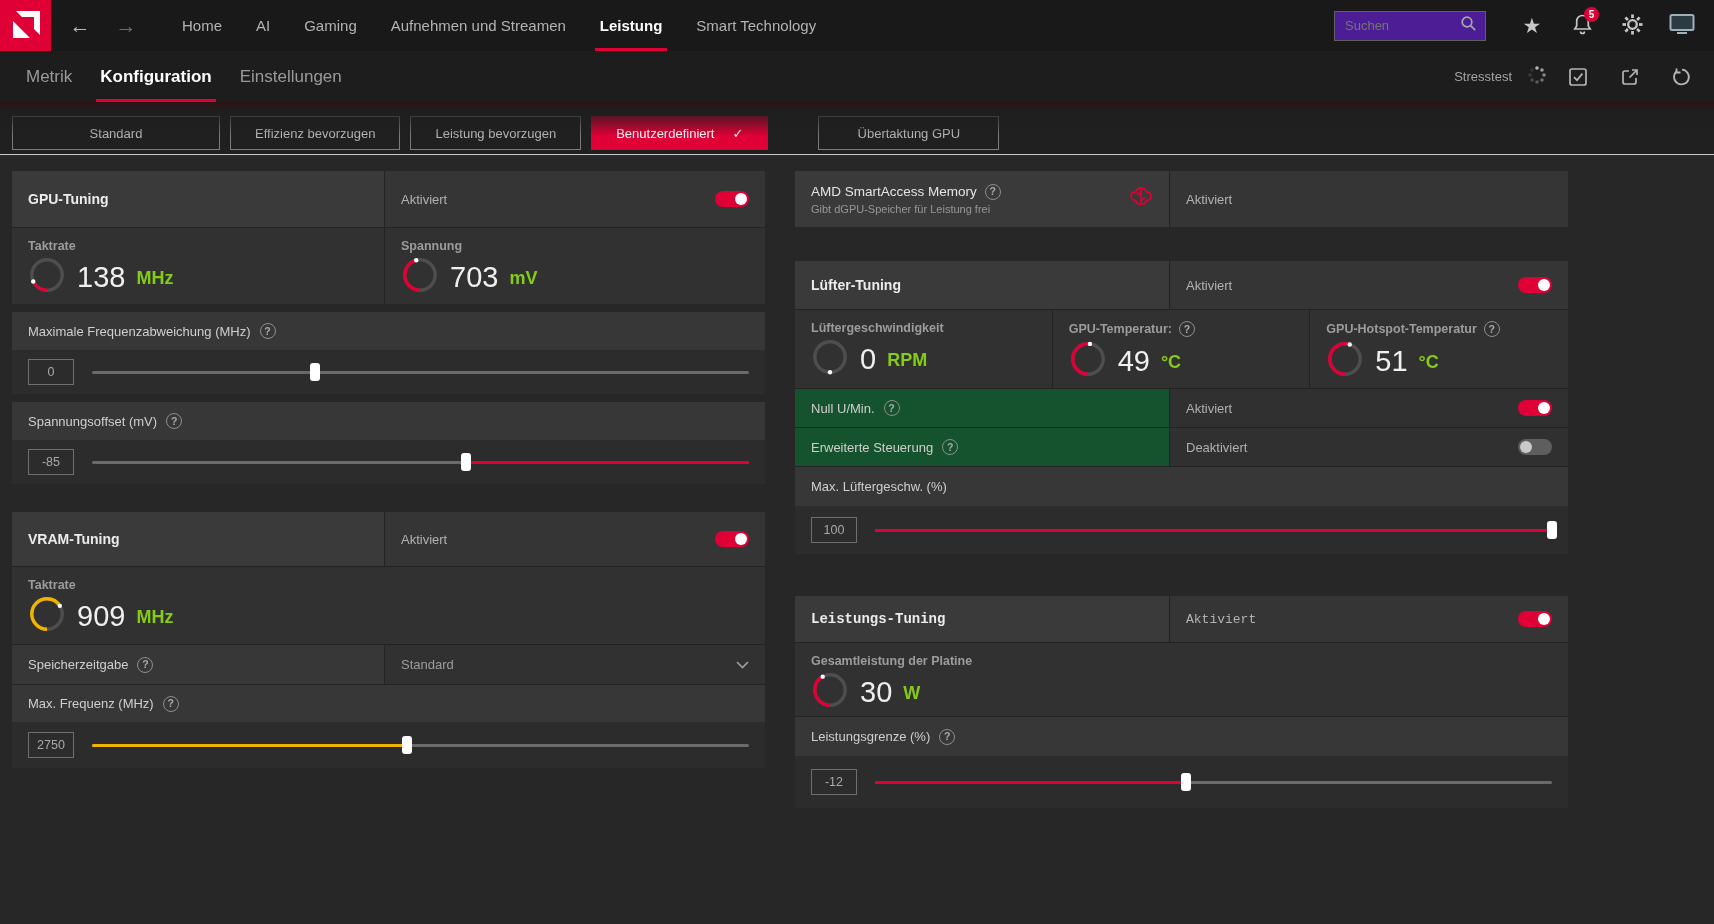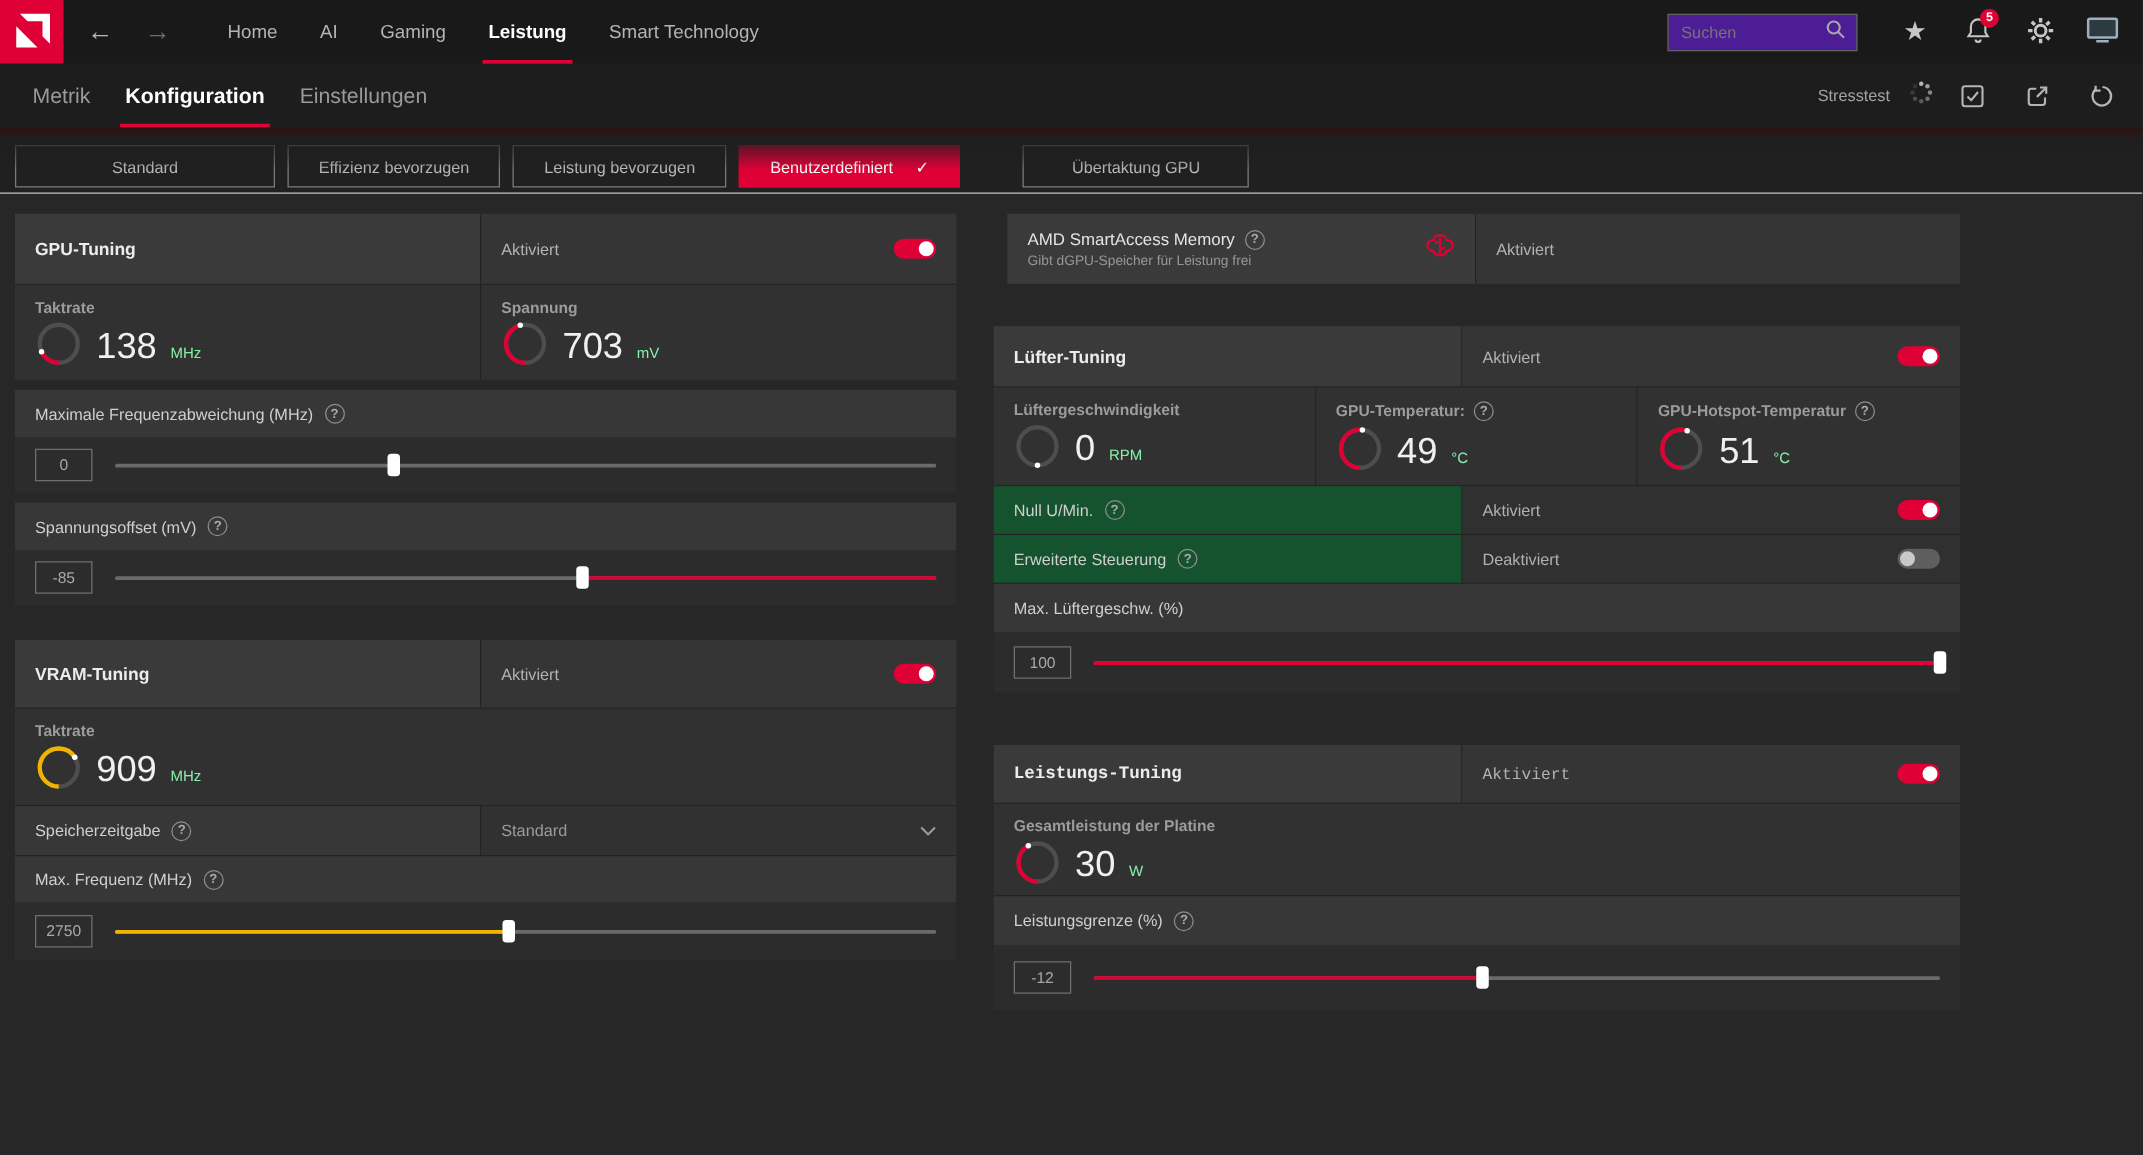--- a/index.html
+++ b/index.html
@@ -72,21 +72,21 @@
 
   .gauge-cell{background:#313131;padding:11px 16px 10px;display:block;}
   .gauge-label{font-size:12.5px;font-weight:bold;color:#9c9c9c;display:flex;align-items:center;gap:7px;}
   .gauge-line{display:flex;align-items:flex-end;gap:11px;margin-top:3px;}
   .gauge svg{display:block;}
   .g-track{fill:none;stroke:#4e4e4e;stroke-width:3.6;}
   .g-arc{fill:none;stroke:var(--accent);stroke-width:3.6;}
   .g-arc.yellow{stroke:var(--yellow);}
   .g-dot{fill:#ffffff;}
   .gauge-val{font-size:29px;color:#f0f0f0;line-height:1;padding-bottom:2px;}
-  .gauge-unit{font-size:12px;font-weight:normal;color:#86efac;padding-bottom:5px;}
+  .gauge-unit{font-size:18px;font-weight:bold;color:#84cc16;padding-bottom:5px;}
 
   .labelbar{height:38px;background:#373737;display:flex;align-items:center;gap:9px;padding:0 16px;font-size:13px;color:#cfcfcf;}
   .labelbar.h40{height:40px;}
   .sliderrow{height:44px;background:#2c2c2c;display:flex;align-items:center;padding:0 16px;gap:18px;}
   .sliderrow.h46{height:46px;}  .sliderrow.h48{height:48px;}  .sliderrow.h52{height:52px;}
   .valbox{width:46px;height:26px;border:1px solid #6f6f6f;background:transparent;color:#a9a9a9;font-size:12.5px;
     text-align:center;outline:none;flex:0 0 46px;font-family:inherit;}
   .slider{position:relative;flex:1;height:18px;cursor:pointer;}
   .slider .track{position:absolute;left:0;right:0;top:7.5px;height:3px;background:#6a6a6a;border-radius:2px;}
   .slider .seg{position:absolute;top:7.5px;height:3px;border-radius:2px;display:none;}
@@ -100,21 +100,21 @@
 
   .ddrow{height:40px;}
   .ddrow .dd-label{background:#373737;font-size:13px;color:#cfcfcf;gap:9px;}
   .ddrow .dd-value{background:#313131;font-size:13px;color:#9c9c9c;cursor:pointer;}
   .chevron{margin-left:auto;}
 
   .trow{height:39px;}
   .trow .t-label{background:#14532d;font-size:13px;color:#cfcfcf;gap:9px;}
   .trow .t-status{background:#303030;font-size:13px;color:#b0b0b0;}
 
-  .sam{height:56px;margin-left:11px;}
+  .sam{height:56px;}
   .sam .sam-left{background:#3a3a3a;display:flex;align-items:center;padding:0 14px 0 16px;}
   .sam .sam-text{flex:1;min-width:0;}
   .sam-title{display:flex;align-items:center;gap:8px;font-size:13.5px;color:#e4e4e4;}
   .sam-sub{font-size:11px;color:#979797;margin-top:3px;}
   .sam .status-cell{background:#353535;font-size:13px;color:#b2b2b2;}
 </style>
 </head>
 <body>
 
 <div>
@@ -128,20 +128,21 @@
       </svg>
     </div>
     <div class="navarrows">
       <button class="navarrow">←</button>
       <button class="navarrow fwd">→</button>
     </div>
     <nav class="mainnav">
       <a class="nav-item">Home</a>
       <a class="nav-item">AI</a>
       <a class="nav-item">Gaming</a>
+      <a class="nav-item">Aufnehmen und Streamen</a>
       <a class="nav-item active">Leistung</a>
       <a class="nav-item">Smart Technology</a>
     </nav>
     <div class="topbar-right">
       <div class="searchbox">
         <input placeholder="Suchen" style="">
         <span>
           <svg width="17" height="17" viewBox="0 0 17 17">
             <circle cx="7" cy="7" r="4.8" fill="none" stroke="#a7a7a7" stroke-width="1.7"></circle>
             <line x1="10.6" y1="10.6" x2="15.2" y2="15.2" stroke="#a7a7a7" stroke-width="1.7"></line>

